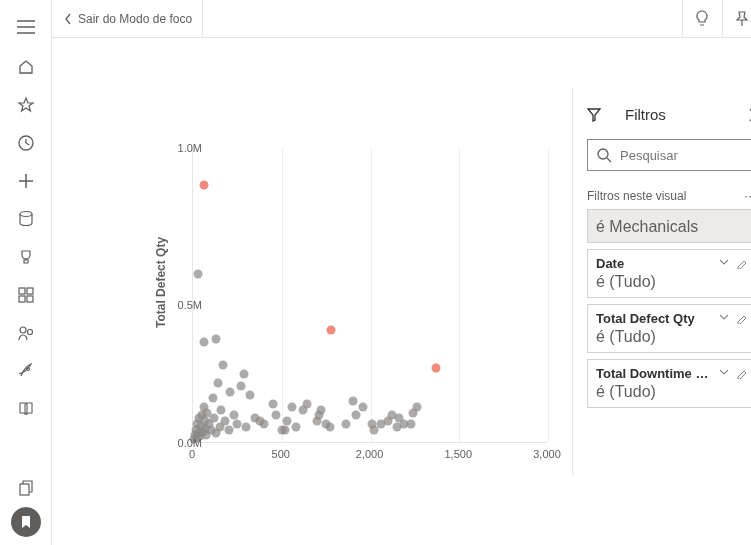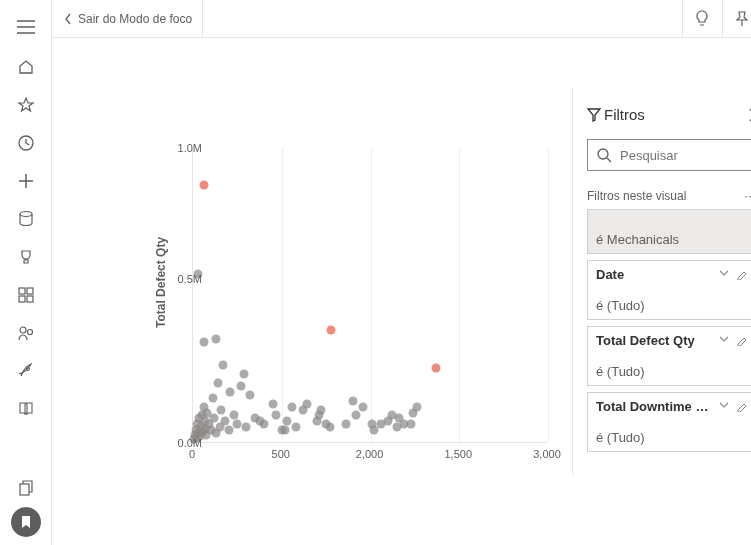--- a/index.html
+++ b/index.html
@@ -25,31 +25,31 @@
 .chart { position: relative; width: 480px; height: 360px; }
 .y-axis-label { position: absolute; left: 72px; top: 260px; transform: rotate(-90deg); transform-origin: left top; font-size: 12px; color: #605e5c; font-weight: 600; }
 .plot { position: absolute; left: 110px; top: 80px; width: 355px; height: 295px; border-left: 1px solid #e5e5e5; border-bottom: 1px solid #e5e5e5; }
 .gridline-v { position: absolute; top: 0; bottom: 0; width: 1px; background: #eee; }
 .y-tick { position: absolute; right: 360px; font-size: 11px; color: #605e5c; transform: translateY(-50%); }
 .x-tick { position: absolute; top: 380px; font-size: 11px; color: #605e5c; transform: translateX(-50%); }
 .dot { position: absolute; width: 9px; height: 9px; border-radius: 50%; background: #8a8886; opacity: 0.7; transform: translate(-50%, 50%); }
 .dot.hl { background: #f08a7d; opacity: 1; }
 .filters { width: 198px; border-left: 1px solid #e5e5e5; padding: 18px 14px 14px 14px; margin-top: 50px; margin-bottom: 70px; display: flex; flex-direction: column; }
 .filters-header { display: flex; align-items: center; justify-content: space-between; margin-bottom: 16px; }
-.filters-header .t { font-size: 15px; color: #333; display: flex; align-items: center; gap: 3px; }
+.filters-header .t { font-size: 15px; color: #333; display: flex; align-items: center; gap: 24px; }
 .search-box { border: 1px solid #8a8886; height: 32px; display: flex; align-items: center; padding: 0 8px; gap: 8px; margin-bottom: 18px; }
 .search-box input { border: none; outline: none; flex: 1; font-size: 13px; color: #333; }
 .section-label { display: flex; justify-content: space-between; font-size: 12px; color: #605e5c; margin-bottom: 6px; }
 .filter-card { border: 1px solid #d2d0ce; padding: 6px 8px; margin-bottom: 6px; cursor: pointer; }
 .filter-card.active { background: #edebe9; }
 .filter-card .row1 { display: flex; align-items: center; justify-content: space-between; }
 .filter-card .name { font-size: 13px; color: #323130; white-space: nowrap; overflow: hidden; text-overflow: ellipsis; max-width: 120px; font-weight: bold; }
 .filter-card.active .name { font-weight: 600; }
 .filter-card .icons { display: flex; gap: 6px; color: #8a8886; }
-.filter-card .sub { font-size: 13px; color: #605e5c; margin-top: 16px; }
+.filter-card .sub { font-size: 16px; color: #605e5c; margin-top: 2px; }
 svg { display: block; }
 </style>
 </head>
 <body>
 
 <div class="nav-rail">
   <div class="nav-item hamburger">
       <svg width="18" height="14">
         <path d="M0 1h18M0 7h18M0 13h18" stroke="#605e5c" stroke-width="1.5"></path>
       </svg>
@@ -229,21 +229,21 @@
             <div class="dot" style="left: 220.1px; bottom: 29.5px;"></div>
             <div class="dot" style="left: 223.65px; bottom: 35.4px;"></div>
             <div class="dot" style="left: 10.65px; bottom: 100.3px;"></div>
             <div class="dot" style="left: 23.075px; bottom: 103.25px;"></div>
             <div class="dot hl" style="left: 10.65px; bottom: 256.65px;"></div>
             <div class="dot hl" style="left: 138.45px; bottom: 112.1px;"></div>
             <div class="dot hl" style="left: 243.175px; bottom: 73.75px;"></div>
           </div>
         <div id="ticks">
             <div class="y-tick" style="top: 375px;">0.0M</div>
-            <div class="y-tick" style="top: 211px; text-align: center;">0.5M</div>
+            <div class="y-tick" style="top: 237px; text-align: center;">0.5M</div>
             <div class="y-tick" style="top: 80px; text-align: right;">1.0M</div>
             <div class="x-tick" style="left: 110px;">0</div>
             <div class="x-tick" style="left: 198.75px;">500</div>
             <div class="x-tick" style="left: 287.5px;">2,000</div>
             <div class="x-tick" style="left: 376.25px;">1,500</div>
             <div class="x-tick" style="left: 465px;">3,000</div>
           </div>
       </div>
     </div>
 

